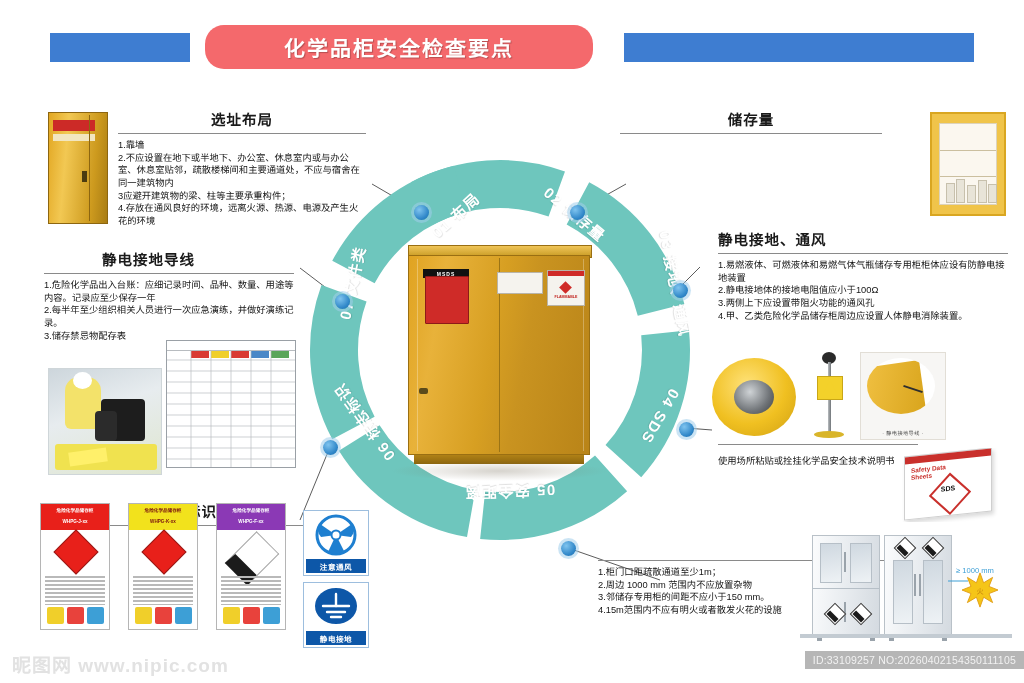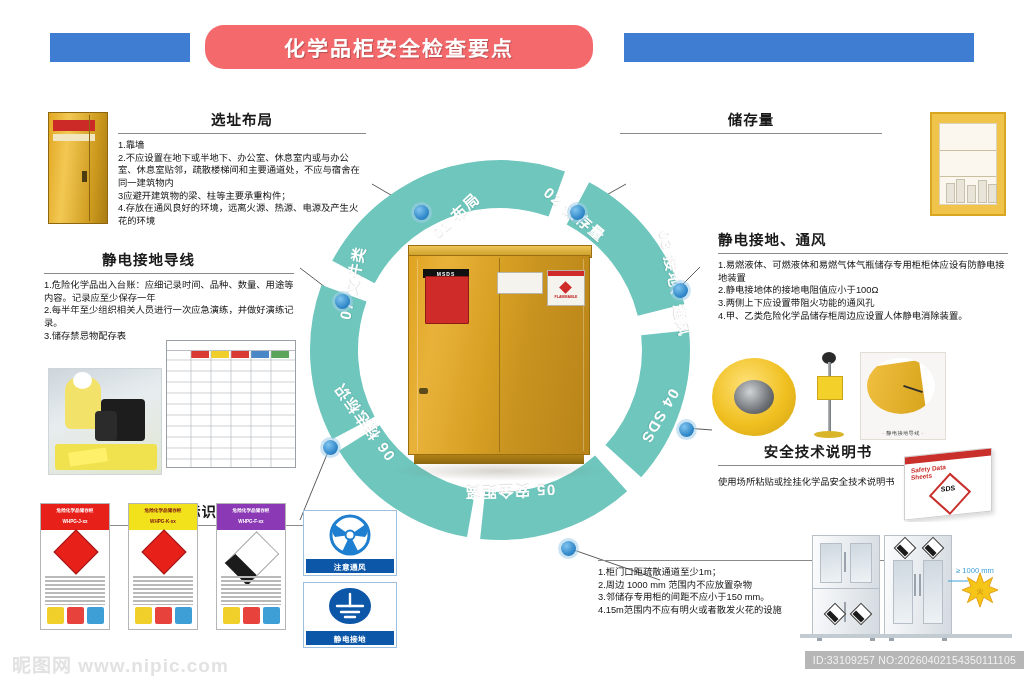--- a/index.html
+++ b/index.html
@@ -146,21 +146,21 @@
   .placard .dia{position:absolute;left:50%;margin-left:-15px;top:32px;width:30px;height:30px;transform:rotate(45deg);}
   .placard .note{position:absolute;left:4px;right:4px;top:72px;height:34px;}
   .placard .note i{display:block;height:1.6px;background:#b9b9b9;margin-bottom:2.4px;}
   .placard .icons{position:absolute;left:4px;right:4px;bottom:5px;height:22px;display:flex;justify-content:space-around;align-items:flex-end;}
   .placard .icons span{width:17px;height:17px;display:block;border-radius:2px;}
   #pl-1{left:40px;}
   #pl-2{left:128px;}
   #pl-3{left:216px;}
 
   
-  .bsign{position:absolute;left:303px;width:64px;background:#fff;border:1px solid #9dbede;padding-left:28px;}
+  .bsign{position:absolute;left:303px;width:64px;background:#fff;border:1px solid #9dbede;}
   #bs-vent{top:510px;height:64px;}
   #bs-gnd{top:582px;height:64px;}
   .bsign .pic{position:absolute;left:4px;right:4px;top:3px;bottom:17px;}
   .bsign .cap{position:absolute;left:2px;right:2px;bottom:2px;height:14px;background:#0d57a8;color:#fff;
     font-size:7.6px;font-weight:bold;display:flex;align-items:center;justify-content:center;letter-spacing:.5px;}
 
   
   #ph-ground-disc{left:712px;top:358px;width:84px;height:78px;}
   #ph-ground-disc .ring{position:absolute;inset:0;border-radius:50%;background:radial-gradient(circle at 42% 35%,#ffe27a,#f0c021 55%,#cf9f12 100%);}
   #ph-ground-disc .core{position:absolute;left:50%;top:50%;width:40px;height:34px;margin:-17px 0 0 -20px;border-radius:50%;
@@ -265,21 +265,20 @@
 
 <div class="sec" id="sec-docs">
   <h3>静电接地导线</h3>
   <div class="rule"></div>
   <div class="body-txt">1.危险化学品出入台账：应细记录时间、品种、数量、用途等内容。记录应至少保存一年
 2.每半年至少组织相关人员进行一次应急演练，并做好演练记录。
 3.储存禁忌物配存表</div>
 </div>
 
 <div class="sec" id="sec-sds">
-  <h3>安全技术说明书</h3>
   <div class="rule"></div>
   <div class="body-txt" style="margin-top:10px;">使用场所粘贴或拴挂化学品安全技术说明书</div>
 </div>
 
 <div class="sec" id="sec-marks">
   <h3>标志标识</h3>
   <div class="rule" style="width:230px;"></div>
 </div>
 
 <div class="sec" id="sec-dist">

